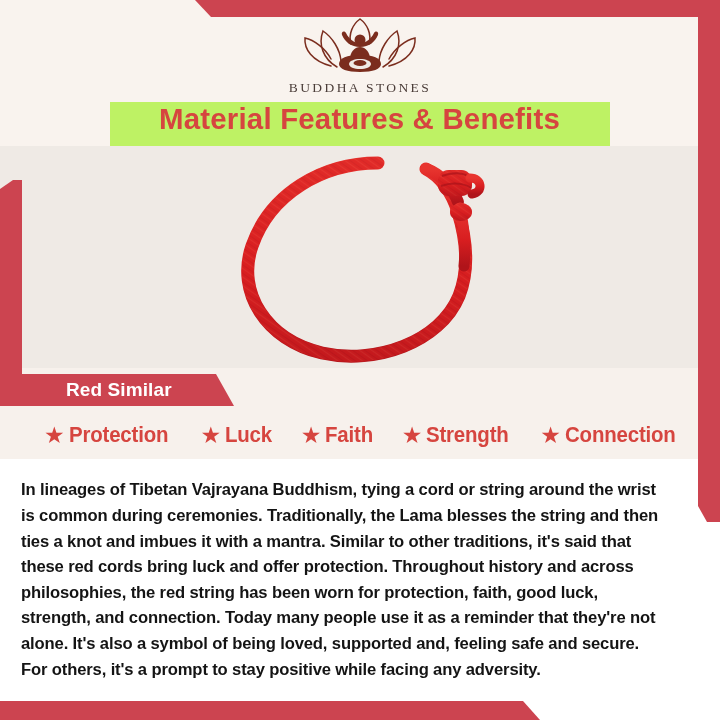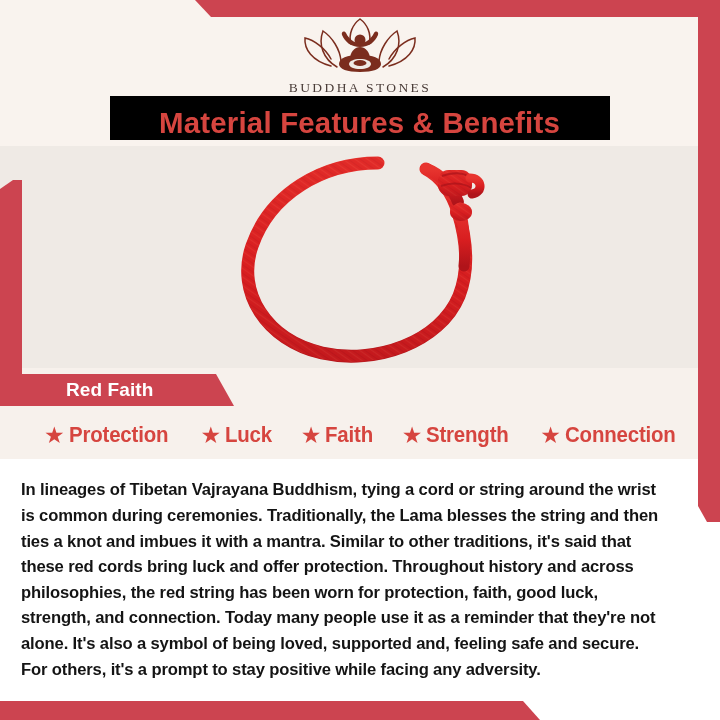--- a/index.html
+++ b/index.html
@@ -93,25 +93,25 @@
     font-size: 13.5px;
     letter-spacing: 2.4px;
     color: #4a3c38;
     font-weight: 400;
     text-align: center;
   }
 
   
   .headline-band {
     position: absolute;
-    left: 110px; top: 96px;
+    left: 110px; top: 102px;
     width: 500px; height: 44px;
-    background: #000000;
+    background: #bef264;
     display: flex;
-    align-items: flex-end;
+    align-items: flex-start;
     justify-content: center;
   }
   .headline {
     font-family: "Liberation Sans", sans-serif;
     font-size: 30px;
     font-weight: bold;
     color: #d6453f;
     letter-spacing: 0.2px;
     white-space: nowrap;
     transform: scaleX(0.98);
@@ -280,21 +280,21 @@
       </g>
 
       <path d="M244 28 C 256 28, 258 42, 246 44" fill="none" stroke="url(#cordShade)" stroke-width="9" stroke-linecap="round"></path>
 
       <ellipse cx="235" cy="62" rx="11" ry="9" fill="url(#cordShade)"></ellipse>
       <ellipse cx="235" cy="62" rx="11" ry="9" fill="url(#braid)" opacity="0.45"></ellipse>
     </svg>
   </div>
 
   <div class="label-banner">
-    <span class="label-banner-text">Red Faith</span>
+    <span class="label-banner-text">Red Similar</span>
   </div>
 
   <div class="benefits-row">
     <div class="benefit">
       <span class="benefit-star">★</span>
       <span class="benefit-label">Protection</span>
     </div>
     <div class="benefit">
       <span class="benefit-star">★</span>
       <span class="benefit-label">Luck</span>

